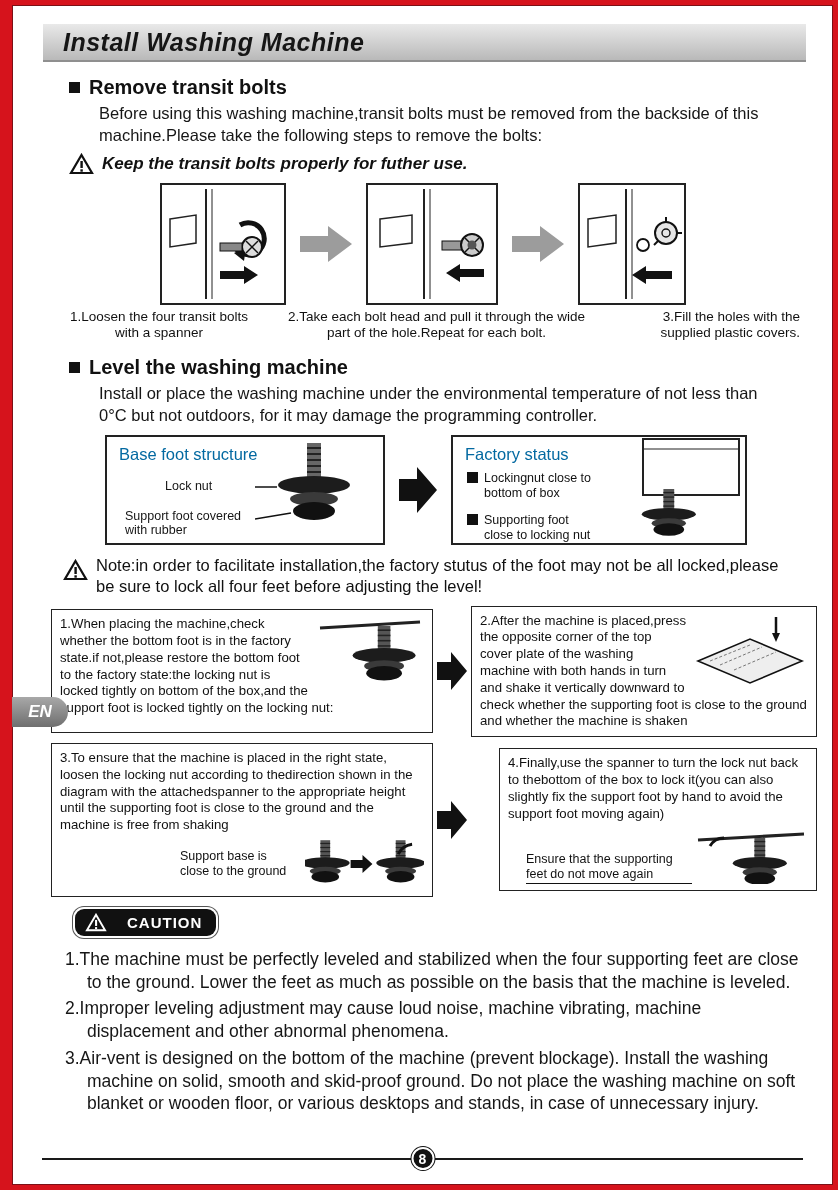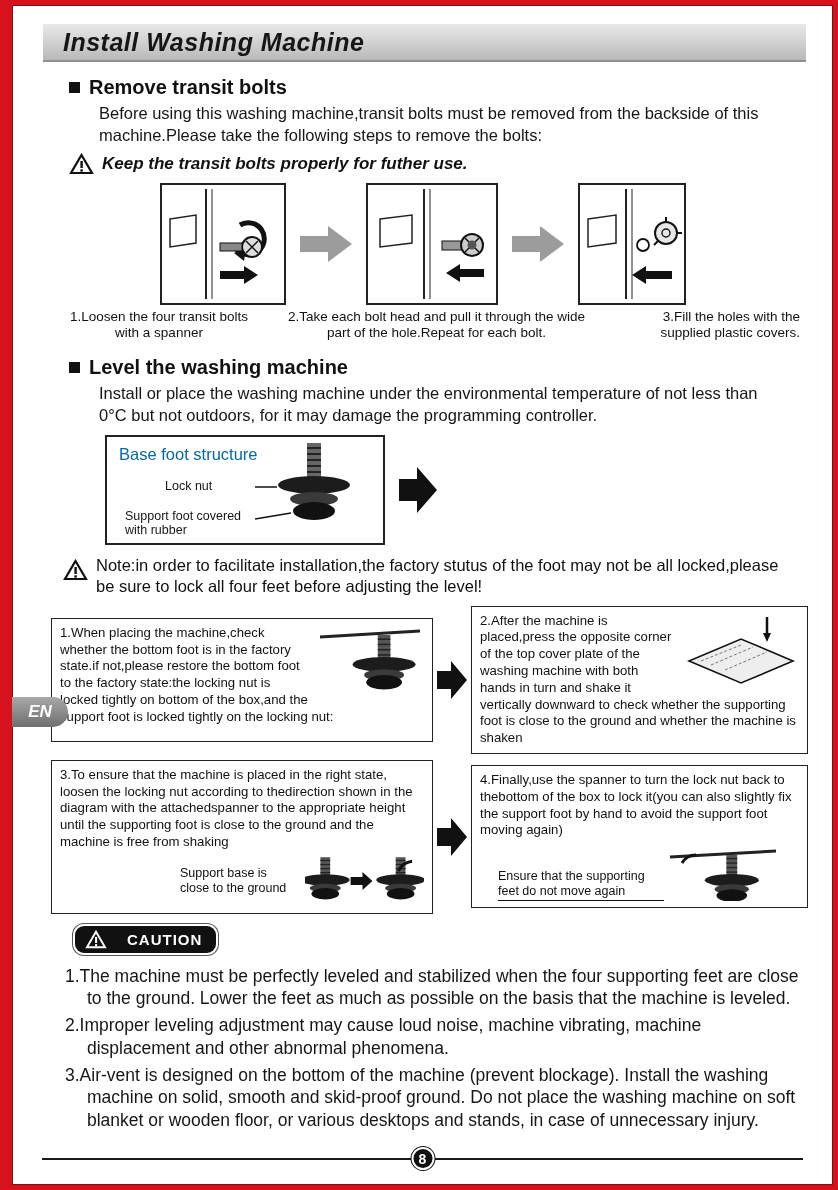--- a/index.html
+++ b/index.html
@@ -205,20 +205,38 @@
           <ellipse cx="59" cy="44" rx="36" ry="9" fill="#1c1c1c"></ellipse>
           <ellipse cx="59" cy="58" rx="24" ry="7" fill="#3a3a3a"></ellipse>
           <ellipse cx="59" cy="70" rx="21" ry="9" fill="#111"></ellipse>
           <line x1="0" y1="46" x2="22" y2="46" stroke="#111" stroke-width="1.5"></line>
           <line x1="0" y1="78" x2="36" y2="72" stroke="#111" stroke-width="1.5"></line>
         </svg>
       </div>
       <svg width="38" height="54" viewBox="0 0 38 54">
         <polygon points="0,16 18,16 18,4 38,27 18,50 18,38 0,38" fill="#111"></polygon>
       </svg>
+      <div class="panel" style="width:296px;height:110px;">
+        <span class="panel-title">Factory status</span>
+        <div class="legend-item" style="top:34px;left:14px;width:130px;">
+          <span class="lsq"></span>
+          <span>Lockingnut close to bottom of box</span>
+        </div>
+        <div class="legend-item" style="top:76px;left:14px;width:130px;">
+          <span class="lsq"></span>
+          <span>Supporting foot close to locking nut</span>
+        </div>
+        <svg width="130" height="106" viewBox="0 0 130 106" style="position:absolute;right:2px;top:0;">
+          <path d="M30 2 L126 2 L126 58 L30 58 Z" fill="none" stroke="#222" stroke-width="2"></path>
+          <line x1="30" y1="12" x2="126" y2="12" stroke="#222" stroke-width="1.2"></line>
+          <g transform="translate(18,52) scale(0.9)">
+              <use href="#foot-def"></use>
+            </g>
+        </svg>
+      </div>
     </div>
 
     <div class="note-row">
       <svg width="25" height="22" viewBox="0 0 24 22">
           <use href="#warn-def"></use>
         </svg>
       <span class="note-text">Note:in order to facilitate installation,the factory stutus of the foot may not be all locked,please be sure to lock all four feet before adjusting the level!</span>
     </div>
 
     
@@ -263,21 +281,21 @@
               </g>
             <path d="M108 6 a18 18 0 0 0 -14 10" fill="none" stroke="#111" stroke-width="3"></path>
           </svg>
         </div>
       </div>
       <div class="garrow">
         <svg width="30" height="46" viewBox="0 0 30 46">
           <polygon points="0,14 14,14 14,4 30,23 14,42 14,32 0,32" fill="#111"></polygon>
         </svg>
       </div>
-      <div class="gbox" style="min-height:138px;">
+      <div class="gbox" style="min-height:138px;margin-left:28px;">
         <span>4.Finally,use the spanner to turn the lock nut back to thebottom of the box to lock it(you can also slightly fix the support foot by hand to avoid the support foot moving again)</span>
         <div style="display:flex;align-items:flex-end;margin:8px 0 0 18px;">
           <span class="mini-label underlined" style="width:166px;">Ensure that the supporting feet do not move again</span>
           <svg width="116" height="54" viewBox="0 0 116 54">
             <path d="M6 10 L112 4" stroke="#222" stroke-width="3" fill="none"></path>
             <path d="M18 16 a16 16 0 0 1 14 -8" fill="none" stroke="#111" stroke-width="3"></path>
             <g transform="translate(30,8) scale(0.9)">
                 <use href="#foot-def"></use>
               </g>
           </svg>

